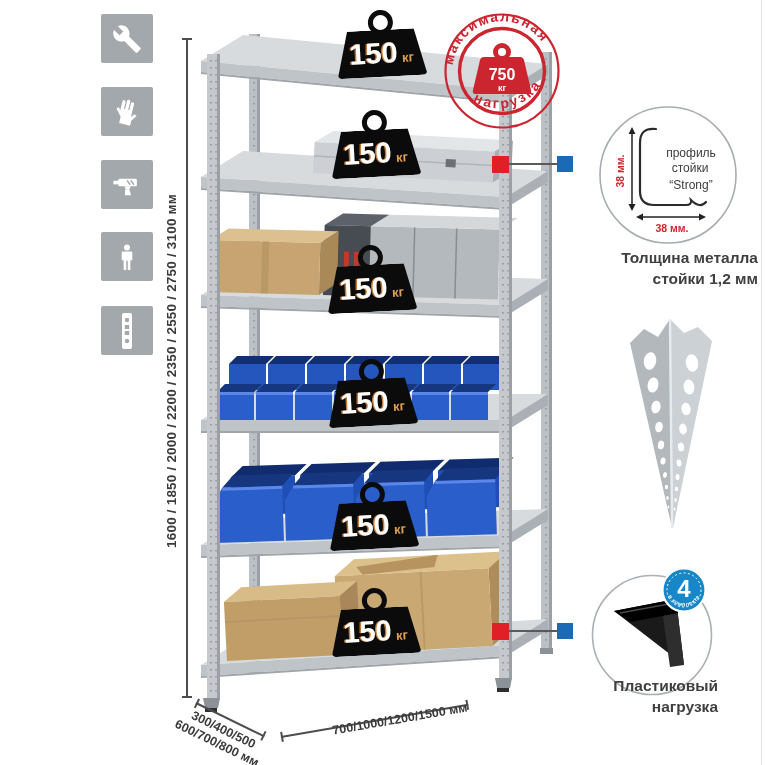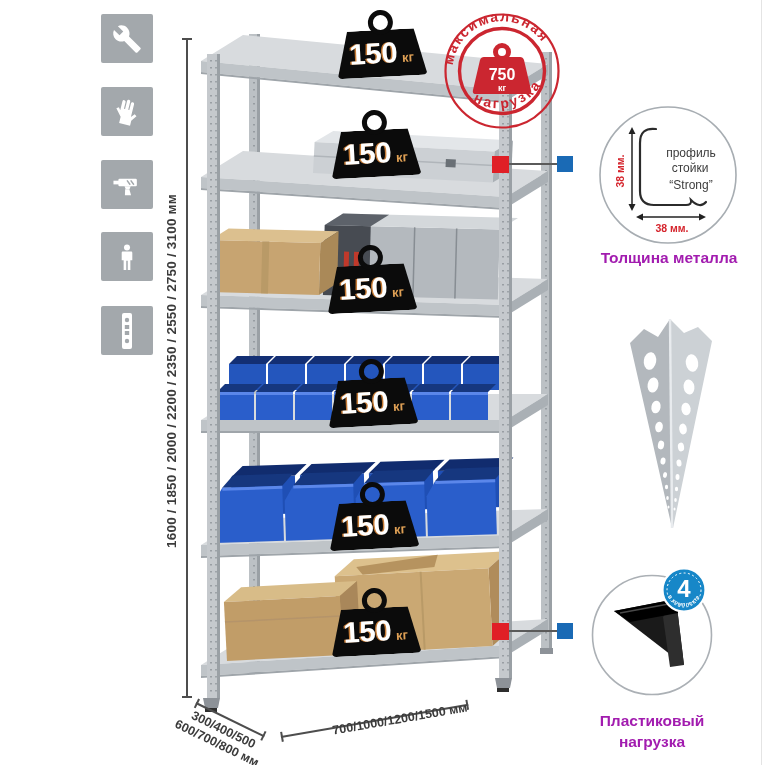--- a/index.html
+++ b/index.html
@@ -22,21 +22,21 @@
   .weight .wbody{height:47px;background:#0b0b0b;border-radius:5px;
                  clip-path:polygon(13% 0,87% 0,100% 100%,0 100%);
                  display:flex;align-items:center;justify-content:center;gap:4px;}
   .weight .val{color:#fff;font-size:29px;font-weight:bold;line-height:1;text-shadow:-1.5px 0 0 #c47a35;}
   .weight .unit{color:#dfa055;font-size:13px;font-weight:bold;margin-top:10px;line-height:1;}
   
   .sq{position:absolute;width:17px;height:17px;}
   .sq.red{background:#e01f26;} .sq.blue{background:#1a6ab5;width:16px;height:16px;}
   .cline{position:absolute;height:2px;background:#5a5a5a;}
   
-  .caption{position:absolute;text-align:center;font-weight:bold;color:#a21caf;font-size:15.5px;line-height:1.35;}
+  .caption{position:absolute;text-align:right;font-weight:bold;color:#404040;font-size:15.5px;line-height:1.35;}
   
   .dline{position:absolute;height:2px;background:#4d4d4d;transform-origin:0 50%;}
   .dline::before,.dline::after{content:"";position:absolute;top:-4px;width:2px;height:10px;background:#4d4d4d;}
   .dline::before{left:0;} .dline::after{right:0;}
   .dimtext{position:absolute;font-size:12.5px;font-weight:bold;color:#3b3b3b;text-align:center;line-height:1.2;white-space:nowrap;}
   .edge-right{position:absolute;left:761px;top:0;width:1px;height:765px;background:#e4e4e4;}
 </style>
 </head>
 <body>
 
@@ -352,20 +352,21 @@
   <text x="74" y="127" text-anchor="middle" font-size="10.5" font-weight="bold" fill="#d5242c">38 мм.</text>
 
   <g font-size="12" fill="#3c3c3c" text-anchor="middle">
     <text x="93" y="52">профиль</text>
     <text x="92" y="67">стойки</text>
     <text x="93" y="84">“Strong”</text>
   </g>
 </svg>
 <div class="caption" style="left:580px;top:248px;width:178px">
   <div>Толщина металла</div>
+  <div>стойки 1,2 мм</div>
 </div>
 
 <svg class="abs" style="left:600px;top:303px" width="140" height="235" viewBox="0 0 140 235">
   <path d="M 30 40 L 44 26 L 58 34 L 70 16 L 72 225 Z" fill="#b3b8bd"></path>
   <path d="M 70 16 L 84 30 L 98 24 L 112 38 L 73 225 Z" fill="#ccd1d5"></path>
   <line x1="70" y1="16" x2="72" y2="225" stroke="#e8ebee" stroke-width="2.4"></line>
   <g fill="#fff">
     <ellipse cx="50" cy="58" rx="6.2" ry="8.8" transform="rotate(10 50 58)"></ellipse>
     <ellipse cx="53" cy="82" rx="5.4" ry="7.6" transform="rotate(10 53 82)"></ellipse>
     <ellipse cx="56" cy="104" rx="4.6" ry="6.4" transform="rotate(10 56 104)"></ellipse>
@@ -402,21 +403,21 @@
   <defs>
       <path id="arcF" d="M 7 27 A 17.5 17.5 0 0 0 41 27" fill="none"></path>
     </defs>
   <circle cx="24" cy="24" r="21.5" fill="#1787c8" stroke="#fff" stroke-width="2.2"></circle>
   <circle cx="24" cy="24" r="17" fill="none" stroke="#fff" stroke-width="1" stroke-dasharray="2 2.4"></circle>
   <text x="24" y="31" text-anchor="middle" font-size="24" font-weight="bold" fill="#fff">4</text>
   <text font-size="5.6" font-weight="bold" fill="#fff" letter-spacing=".5" text-anchor="middle">
     <textPath href="#arcF" startOffset="50%">в комплекте</textPath>
   </text>
 </svg>
-<div class="caption" style="left:586px;top:711px;width:132px">
+<div class="caption" style="left:586px;top:676px;width:132px">
   <div>Пластиковый</div>
   <div>нагрузка</div>
 </div>
 
 <div class="dline" style="left:196px;top:702px;width:76px;transform:rotate(26deg)"></div>
 <div class="dimtext" style="left:160px;top:722px;width:120px;transform:rotate(26deg)">
   <div>300/400/500</div>
   <div>600/700/800 мм</div>
 </div>
 <div class="dline" style="left:281px;top:736px;width:190px;transform:rotate(-9.8deg)"></div>

